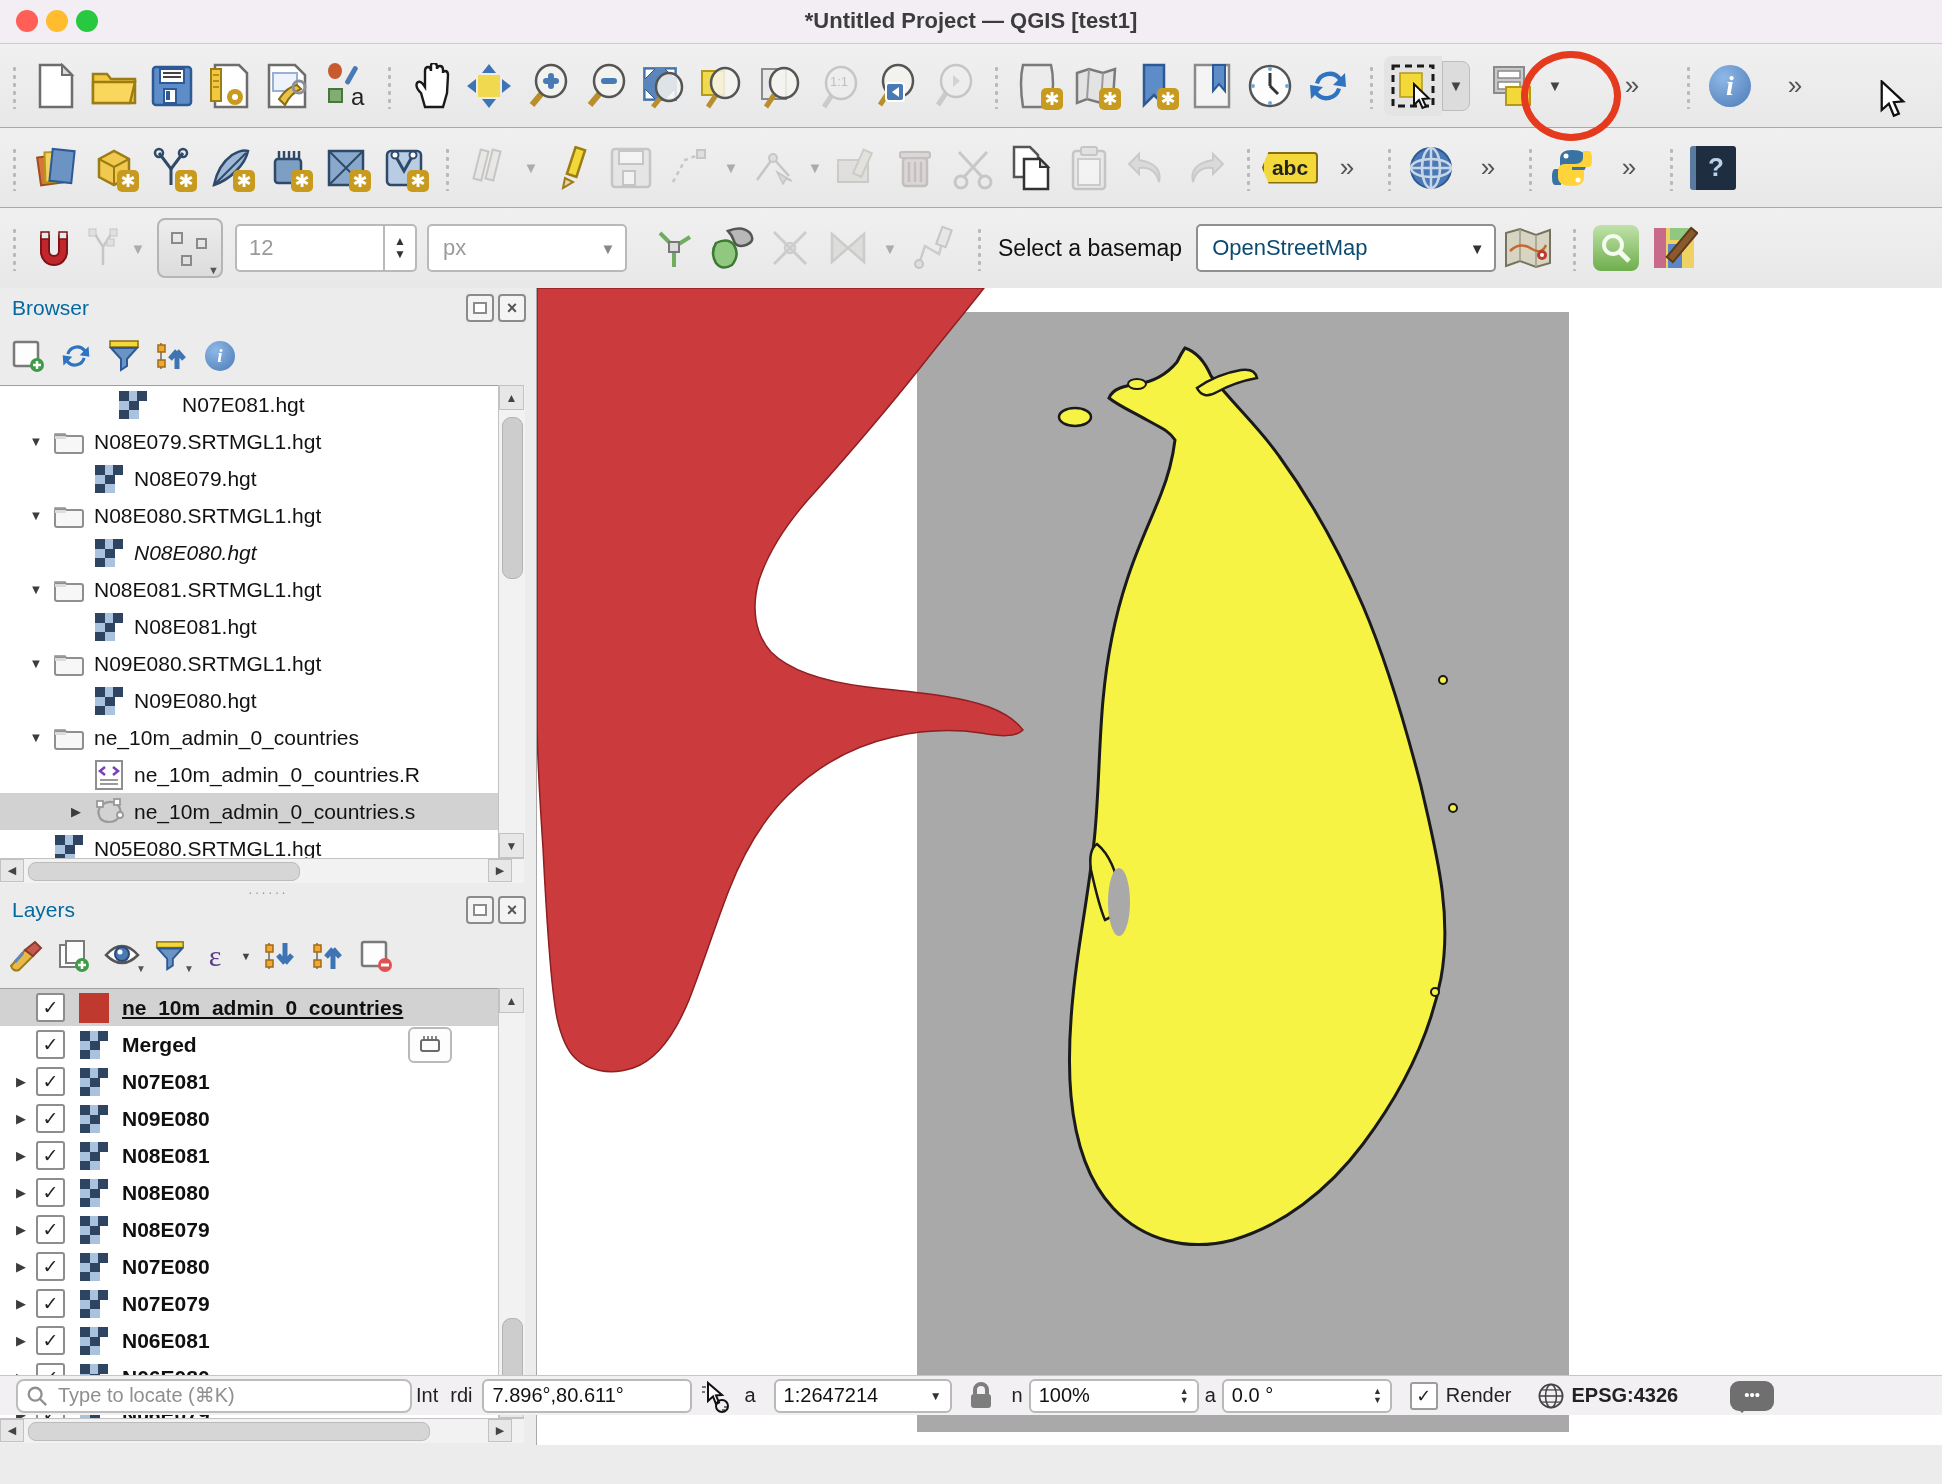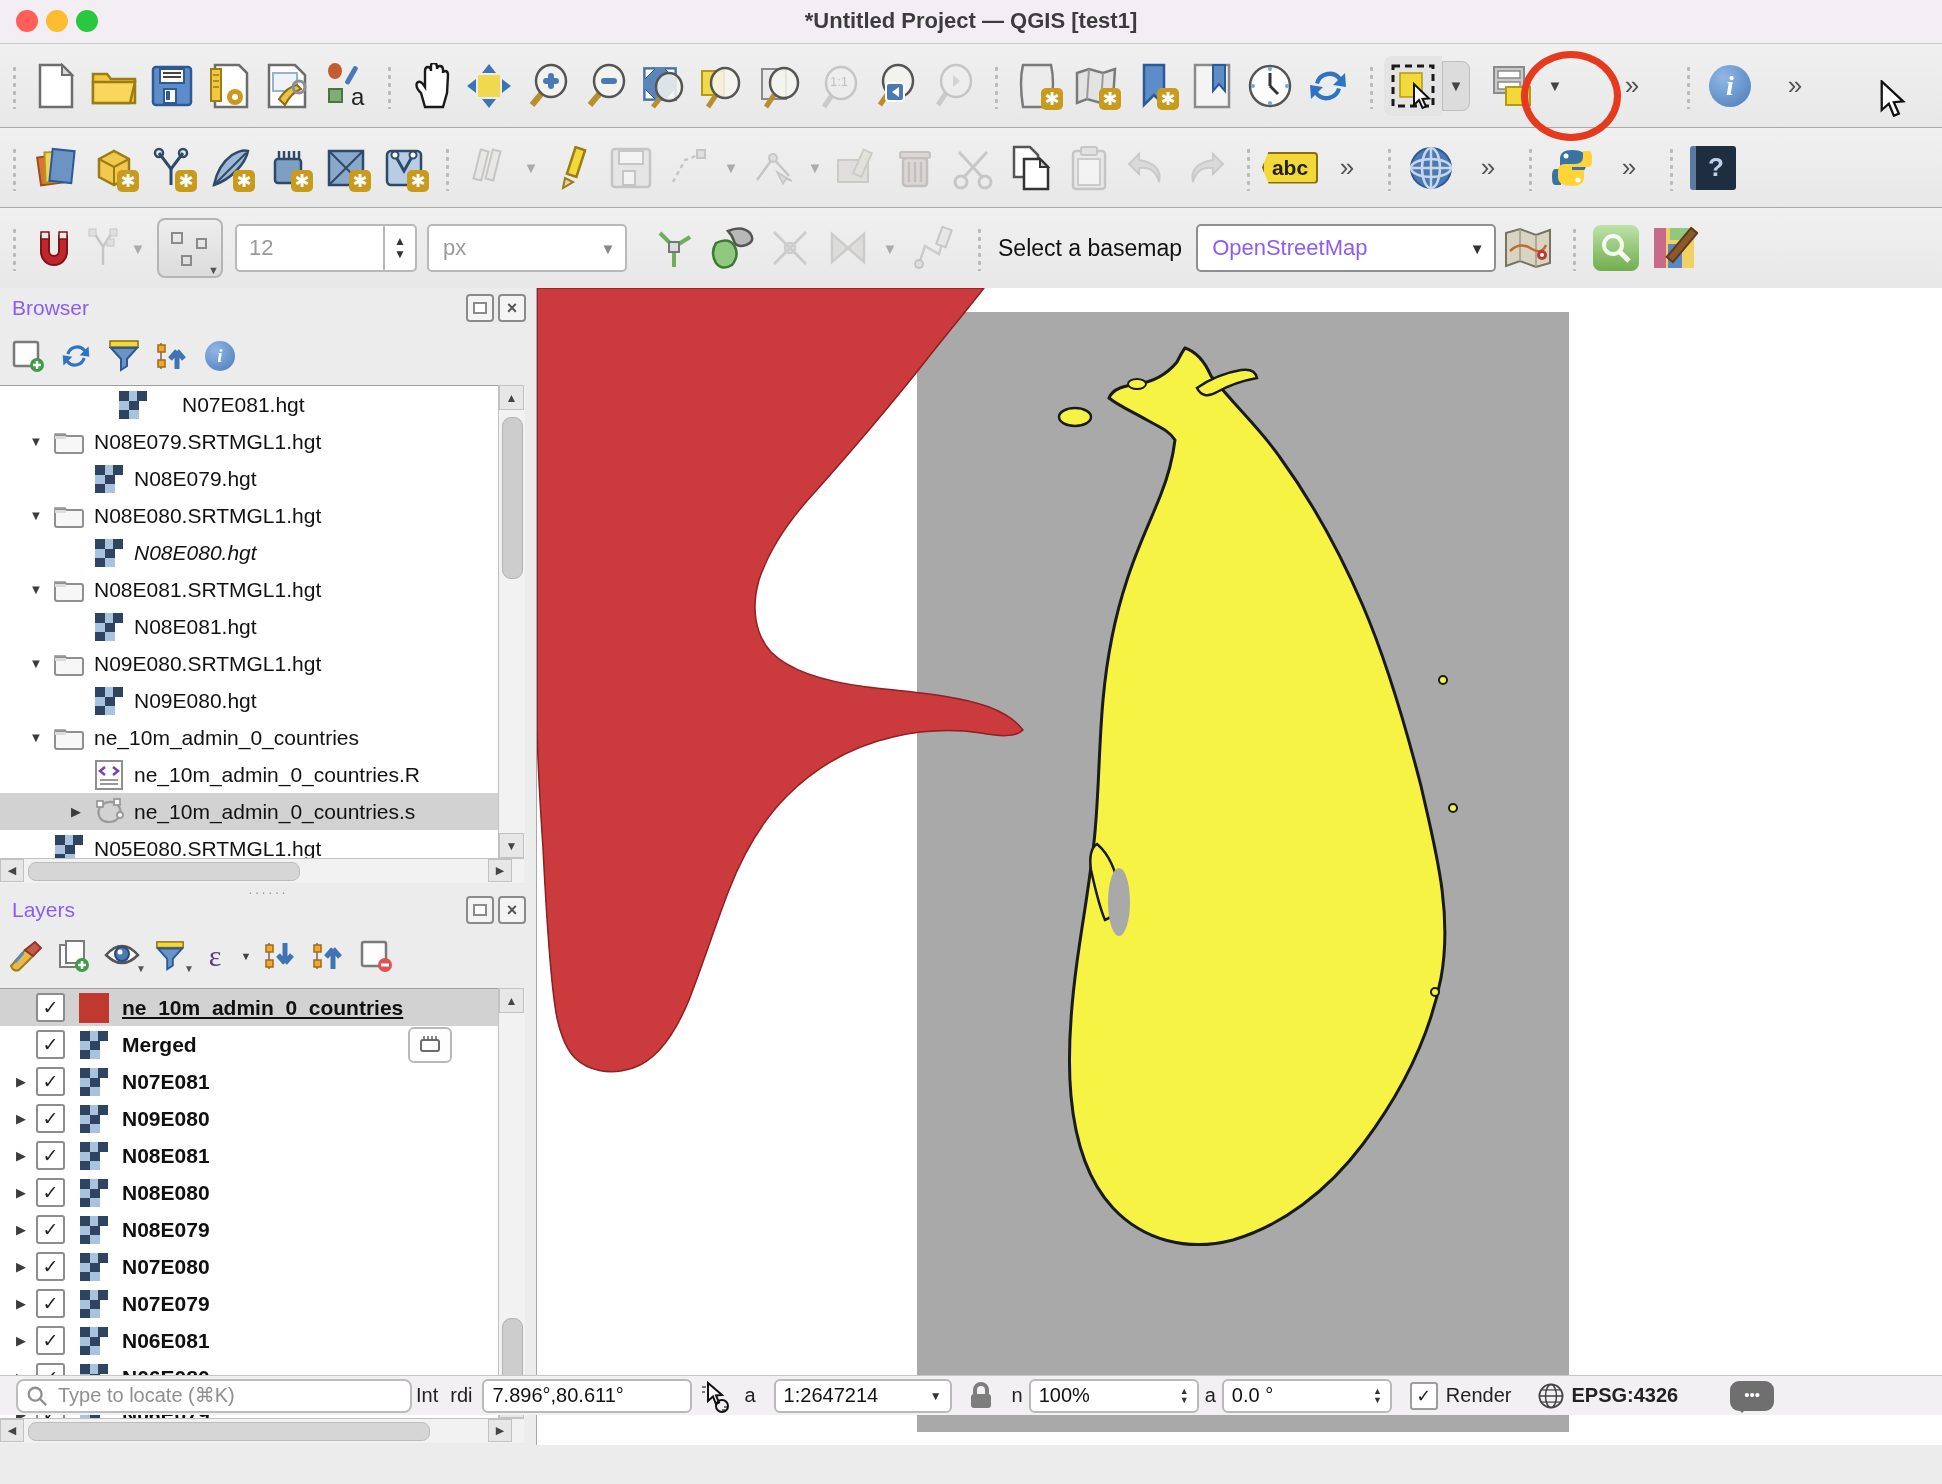--- a/index.html
+++ b/index.html
@@ -28,26 +28,26 @@
   .badge{position:absolute;right:4px;bottom:6px;width:22px;height:22px;border-radius:5px;background:#c89b1e;
     color:#fff;font-weight:bold;font-size:18px;line-height:22px;text-align:center;}
   
   .spin{height:44px;background:#fff;border:2px solid #b9b9b9;border-radius:5px;display:flex;align-items:center;}
   .spin .val{padding:0 12px;font-size:22px;color:#9a9a9a;flex:1;}
   .stepcol{width:30px;height:100%;border-left:2px solid #b9b9b9;display:flex;flex-direction:column;
     align-items:center;justify-content:center;font-size:12px;color:#333;line-height:13px;}
   .combo{height:44px;background:#fff;border:2px solid #b9b9b9;border-radius:5px;display:flex;align-items:center;}
   .combo .val{padding:0 14px;font-size:22px;color:#9a9a9a;flex:1;white-space:nowrap;}
   .combo .car{width:34px;text-align:center;color:#888;font-size:15px;}
-  .combo.dark .val{color:#8b5cf6;}
+  .combo.dark .val{color:#0c4a6e;}
   .combo.dark .car{color:#333;}
   #basemap-label{font-size:23px;color:#111;margin:0 14px 0 6px;white-space:nowrap;}
   
   #leftcol{left:0;top:288px;width:536px;height:1157px;background:#ececec;border-right:1px solid #a9a9a9;}
-  .panel-h{position:absolute;left:12px;font-size:21px;color:#8b5cf6;}
+  .panel-h{position:absolute;left:12px;font-size:21px;color:#0369a1;}
   .winbtn{position:absolute;width:24px;height:24px;border:2px solid #8b8b8b;border-radius:4px;background:#f4f4f4;
     display:flex;align-items:center;justify-content:center;font-size:15px;color:#555;}
   .winbtn .inner{width:10px;height:8px;border:2px solid #8b8b8b;background:#fff;}
   .ptool{position:absolute;display:flex;align-items:center;}
   .pti{width:48px;height:40px;display:flex;align-items:center;justify-content:center;position:relative;}
   .tree{position:absolute;left:0;background:#fff;border-top:1px solid #9f9f9f;overflow:hidden;}
   .brow,.lrow{display:flex;align-items:center;height:37px;white-space:nowrap;}
   .brow.sel,.lrow.sel{background:#d2d2d2;}
   .bexp{width:32px;text-align:center;font-size:13px;color:#3c3c3c;flex:0 0 auto;}
   .bico{width:34px;display:flex;justify-content:center;flex:0 0 auto;margin-right:8px;}

